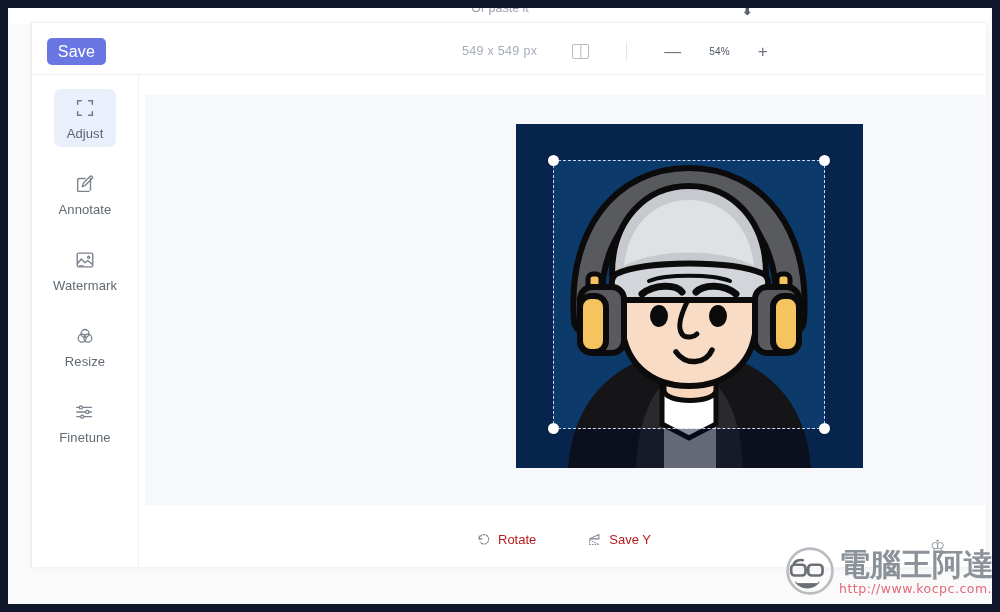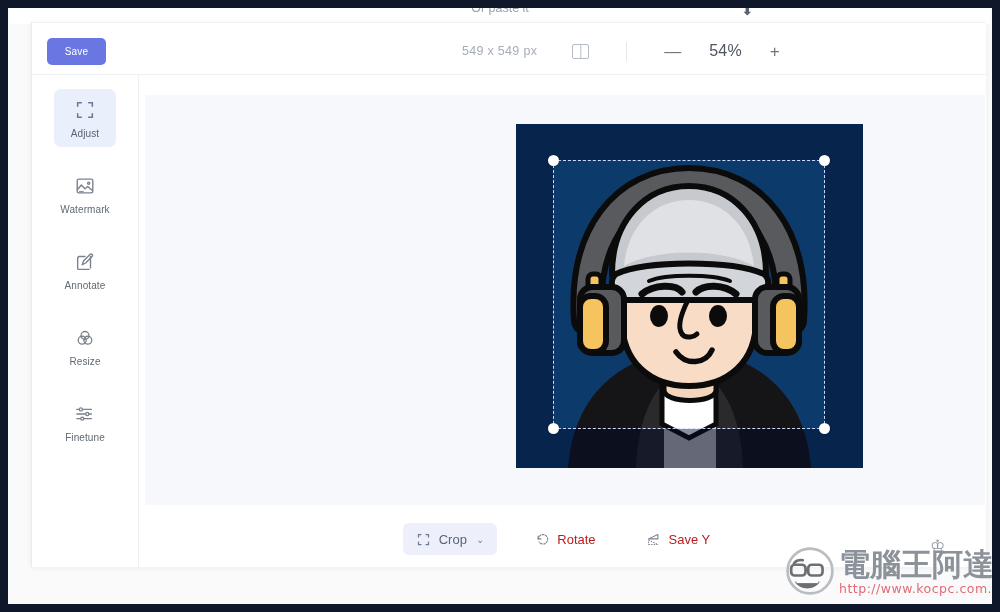--- a/index.html
+++ b/index.html
@@ -59,21 +59,21 @@
     border-bottom: 1px solid #eef0f4;
   }
   .save-button {
     position: absolute;
     left: 15px; top: 15px;
     width: 59px; height: 27px;
     background: #6a77e3;
     color: #ffffff;
     border: none; border-radius: 5px;
     font-family: "Liberation Sans", sans-serif;
-    font-size: 10px;
+    font-size: 16px;
     letter-spacing: .2px;
     cursor: pointer;
     display: flex; align-items: center; justify-content: center;
   }
 
   .header-center {
     position: absolute;
     left: 430px; top: 14px;
     height: 28px;
     display: flex; align-items: center;
@@ -105,21 +105,21 @@
   }
   .zoom-minus, .zoom-plus {
     font-size: 17px;
     color: #6d7480;
     line-height: 1;
     cursor: pointer;
     user-select: none;
     font-weight: 300;
   }
   .zoom-value {
-    font-size: 16px;
+    font-size: 10px;
     color: #4e5662;
     margin: 0 13px;
     letter-spacing: .2px;
   }
 
   
   .editor-body {
     position: absolute;
     left: 0; top: 52px; right: 0; bottom: 0;
   }
@@ -140,21 +140,21 @@
     align-items: center; justify-content: center;
     cursor: pointer;
     gap: 5px;
   }
   .tool-item.active { background: #eaf0fb; }
   .tool-item .ticon {
     height: 25px; width: 26px;
     display: flex; align-items: center; justify-content: center;
   }
   .tool-item .tlabel {
-    font-size: 10px;
+    font-size: 13px;
     color: #616974;
     letter-spacing: .1px;
     white-space: nowrap;
   }
   .tool-item.active .tlabel { color: #5a6375; }
 
   
   .canvas-wrap {
     position: absolute;
     left: 108px; top: 0; right: 0; bottom: 0;
@@ -301,40 +301,40 @@
           <span class="ticon">
             <svg viewBox="0 0 24 24" width="22" height="22" fill="none" stroke="#6f7a95" stroke-width="1.7" stroke-linecap="round">
               <path d="M4 8V4h4M16 4h4v4M20 16v4h-4M8 20H4v-4"></path>
             </svg>
           </span>
           <span class="tlabel">Adjust</span>
         </div>
 
         <div class="tool-item">
           <span class="ticon">
+            <svg viewBox="0 0 24 24" width="22" height="22" fill="none" stroke="#7b828d" stroke-width="1.5" stroke-linecap="round" stroke-linejoin="round">
+              <path d="M4 7.5V19a1 1 0 0 0 1 1h11.5"></path>
+              <path d="M4 7.5A1.5 1.5 0 0 1 5.5 6H12"></path>
+              <path d="M18 6v12.5"></path>
+              <path d="M9 15l1.4-4.2 7-7a1.6 1.6 0 0 1 2.3 2.3l-7 7L9 15z"></path>
+            </svg>
+          </span>
+          <span class="tlabel">Annotate</span>
+        </div>
+
+        <div class="tool-item">
+          <span class="ticon">
             <svg viewBox="0 0 24 24" width="22" height="22" fill="none" stroke="#7b828d" stroke-width="1.5" stroke-linejoin="round">
               <rect x="3.5" y="4.5" width="17" height="15" rx="1.6"></rect>
               <circle cx="16" cy="9" r="1.2"></circle>
               <path d="M3.5 16l4.5-5 4 4 3-2.5 5 4.5"></path>
               <path d="M5.5 18.2h5" stroke-width="1.2"></path>
             </svg>
           </span>
           <span class="tlabel">Watermark</span>
-        </div>
-
-        <div class="tool-item">
-          <span class="ticon">
-            <svg viewBox="0 0 24 24" width="22" height="22" fill="none" stroke="#7b828d" stroke-width="1.5" stroke-linecap="round" stroke-linejoin="round">
-              <path d="M4 7.5V19a1 1 0 0 0 1 1h11.5"></path>
-              <path d="M4 7.5A1.5 1.5 0 0 1 5.5 6H12"></path>
-              <path d="M18 6v12.5"></path>
-              <path d="M9 15l1.4-4.2 7-7a1.6 1.6 0 0 1 2.3 2.3l-7 7L9 15z"></path>
-            </svg>
-          </span>
-          <span class="tlabel">Annotate</span>
         </div>
 
         <div class="tool-item">
           <span class="ticon">
             <svg viewBox="0 0 24 24" width="22" height="22" fill="none" stroke="#7b828d" stroke-width="1.4">
               <circle cx="12" cy="9.2" r="4.3"></circle>
               <circle cx="8.9" cy="14.4" r="4.3"></circle>
               <circle cx="15.1" cy="14.4" r="4.3"></circle>
             </svg>
           </span>
@@ -419,29 +419,20 @@
                 <span class="handle h-tr"></span>
                 <span class="handle h-bl"></span>
                 <span class="handle h-br"></span>
               </div>
             </div>
           </div>
         </div>
 
         <div class="action-bar">
 
-          <button class="action-btn active">
-            <span class="aicon">
-              <svg viewBox="0 0 24 24" width="15" height="15" fill="none" stroke="#6f7a95" stroke-width="2" stroke-linecap="round">
-                <path d="M4 8V4h4M16 4h4v4M20 16v4h-4M8 20H4v-4"></path>
-              </svg>
-            </span>
-            <span>Crop</span>
-            <span class="chevron">⌄</span>
-          </button>
 
           <button class="action-btn">
             <span class="aicon">
               <svg viewBox="0 0 24 24" width="15" height="15" fill="none" stroke="#7b838f" stroke-width="1.8" stroke-linecap="round">
                 <path d="M5 6.5V11h4.5"></path>
                 <path d="M5.3 11A7.5 7.5 0 1 1 6.6 16" stroke-dasharray="2.6 2.4"></path>
               </svg>
             </span>
             <span>Rotate</span>
           </button>

